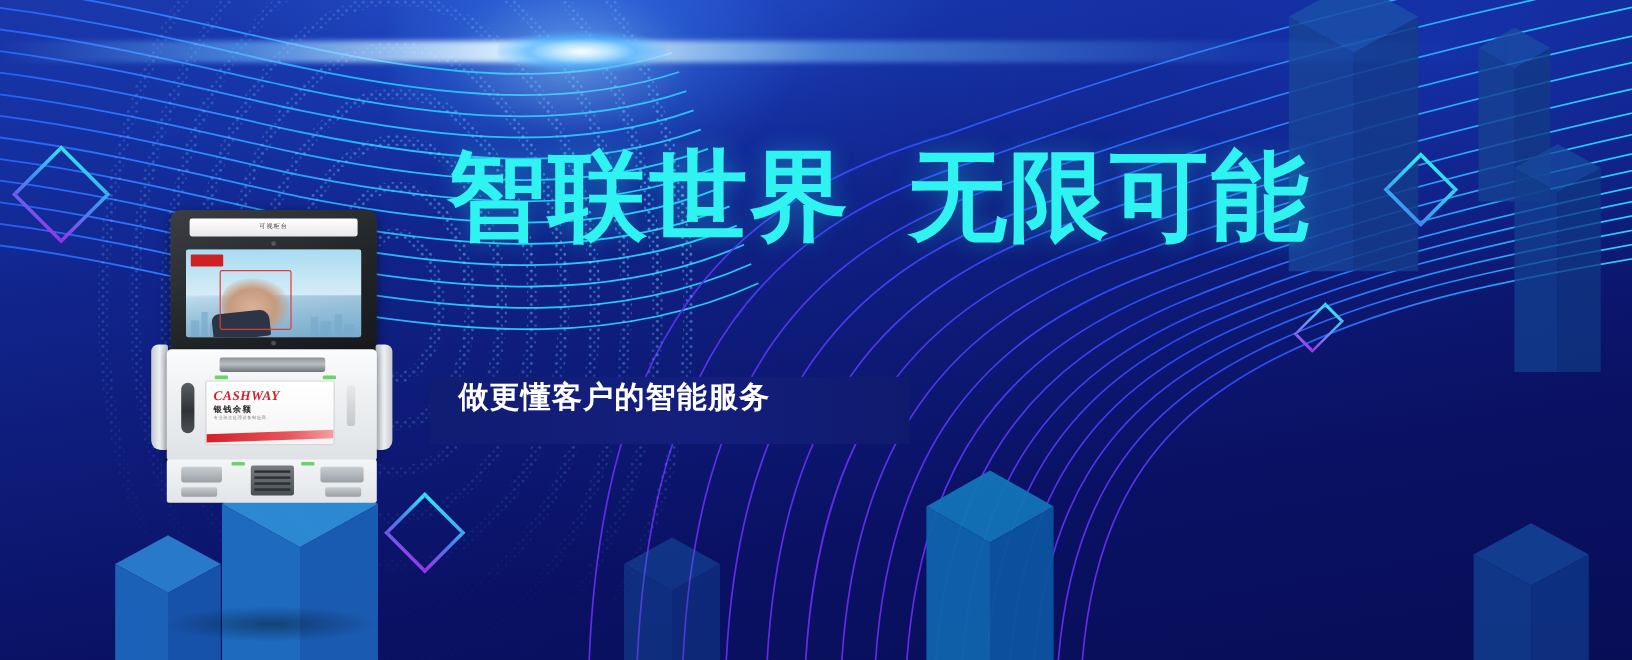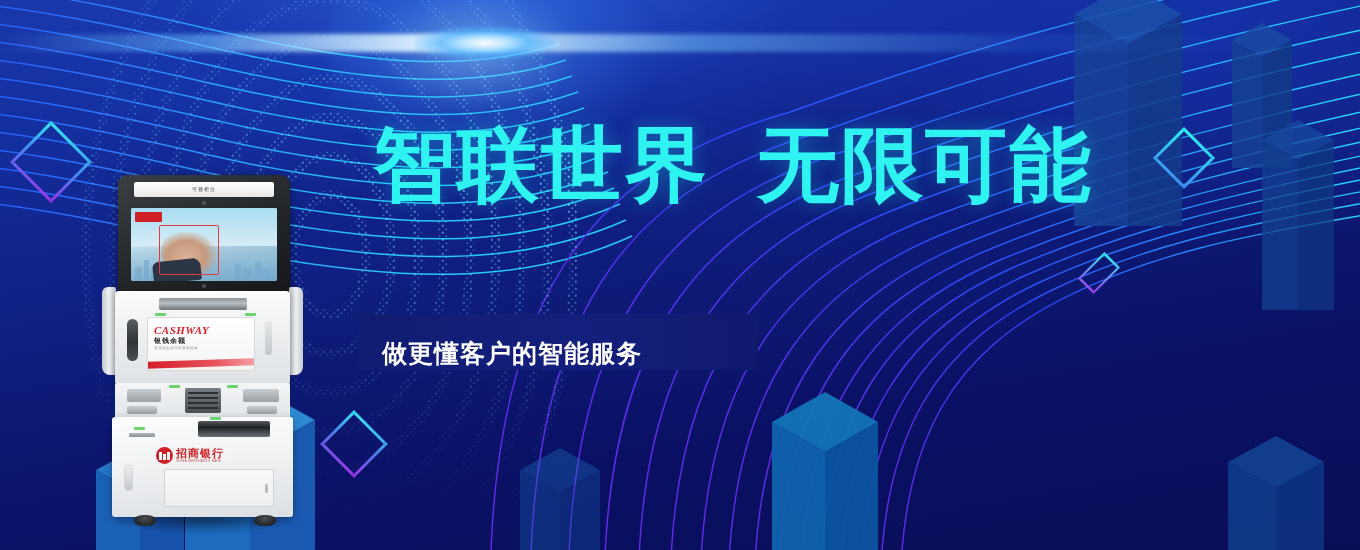--- a/index.html
+++ b/index.html
@@ -57,21 +57,21 @@
     letter-spacing:1.5px;
     color:#ffffff;
     white-space:nowrap;
     text-shadow:0 2px 10px rgba(0,0,0,.35);
   }
 
   .tagbox{
     position:absolute;left:358px;top:314px;
     width:400px;height:56px;
     background:linear-gradient(90deg,#111d72 0%,#131f7c 55%,#101a6d 100%);
-    display:flex;align-items:flex-end;
+    display:flex;align-items:flex-start;
   }
   .tagbox span{
     margin-left:24px;
     font-size:25px;font-weight:700;color:#ffffff;
     letter-spacing:1px;
     white-space:nowrap;
   }
 
   
   .diamond{position:absolute;}
@@ -82,21 +82,21 @@
   .d-left{left:22px;top:133px;width:58px;height:58px;}
   .d-left i{border:3px solid;border-image:linear-gradient(160deg,#35e6f5 0%,#3f8ff0 45%,#9436e8 100%) 1;}
   .d-bottom{left:330px;top:420px;width:48px;height:48px;}
   .d-bottom i{border:3px solid;border-image:linear-gradient(160deg,#35e6f5 0%,#4b7ded 48%,#9a35e6 100%) 1;}
   .d-title{left:1162px;top:136px;width:44px;height:44px;}
   .d-title i{border:3px solid;border-image:linear-gradient(160deg,#2ff0f8 0%,#3f8bef 100%) 1;}
   .d-small{left:1088px;top:258px;width:22px;height:30px;}
   .d-small i{border:2px solid;border-image:linear-gradient(160deg,#2ff0f8 0%,#a03ceb 100%) 1;transform:rotate(45deg) scaleY(1.25);}
 
   
-  #kiosk{position:absolute;left:100px;top:175px;width:205px;height:372px;}
+  #kiosk{position:absolute;left:124px;top:175px;width:205px;height:372px;}
   .k-shadow{position:absolute;left:12px;top:330px;width:180px;height:30px;background:radial-gradient(ellipse at center, rgba(0,0,0,.38) 0%, rgba(0,0,0,0) 70%);}
 
   .k-head{
     position:absolute;left:18px;top:0px;width:172px;height:118px;
     background:linear-gradient(155deg,#3b3f44 0%,#232629 55%,#16181b 100%);
     border-radius:9px 9px 5px 5px;
     box-shadow:0 3px 10px rgba(0,0,0,.45);
   }
   .k-toplabel{
     position:absolute;left:16px;top:7px;width:140px;height:15px;
@@ -391,39 +391,20 @@
         <div class="k-tray" style="left:12px;top:23px;width:30px;height:8px"></div>
         <div class="k-tray" style="left:128px;top:6px;width:36px;height:13px"></div>
         <div class="k-tray" style="left:132px;top:23px;width:30px;height:8px"></div>
         <div class="k-counter">
             <i></i>
           </div>
         <div class="k-led" style="left:54px;top:2px"></div>
         <div class="k-led" style="left:112px;top:2px"></div>
       </div>
 
-      <div class="k-lower">
-        <div class="k-deposit"></div>
-        <div class="k-slotsm"></div>
-        <div class="k-led" style="left:22px;top:10px"></div>
-        <div class="k-led" style="left:98px;top:0px"></div>
-        <div class="k-bank">
-          <div class="k-bank-mark"></div>
-          <div>
-            <div class="k-bank-cn">招商银行</div>
-            <div class="k-bank-en">CHINA MERCHANTS BANK</div>
-          </div>
-        </div>
-        <div class="k-door">
-            <i></i>
-          </div>
-        <div class="k-lock"></div>
-        <div class="k-foot" style="left:22px"></div>
-        <div class="k-foot" style="left:142px"></div>
-      </div>
     </div>
   </div>
 
   <div class="headline">
     <span>智联世界</span><span class="gap"></span><span>无限可能</span>
   </div>
 
 
   <div class="tagbox">
     <span>做更懂客户的智能服务</span>

